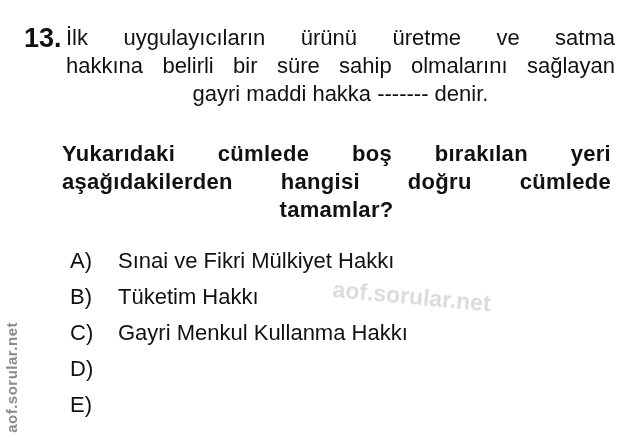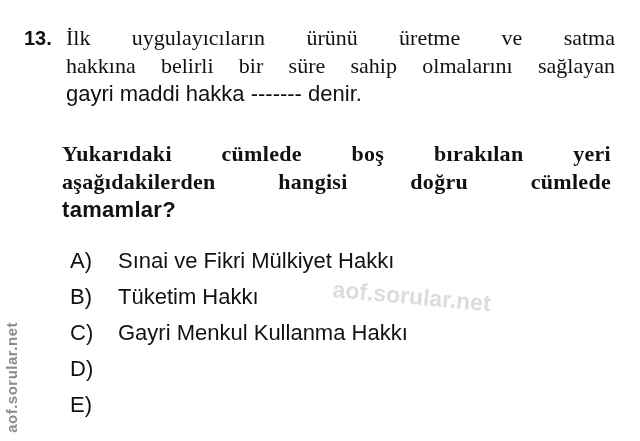--- a/index.html
+++ b/index.html
@@ -13,21 +13,21 @@
     height: 441px;
     background: #ffffff;
     overflow: hidden;
     font-family: "Liberation Sans", "DejaVu Sans", sans-serif;
     color: #111111;
   }
   .qnum {
     position: absolute;
     left: 24px;
     top: 24px;
-    font-size: 20px;
+    font-size: 27px;
     font-weight: bold;
     line-height: 28px;
   }
   .stem {
     position: absolute;
     left: 66px;
     top: 24px;
     width: 549px;
     font-size: 22px;
     line-height: 28px;
@@ -37,29 +37,29 @@
     left: 62px;
     top: 140px;
     width: 549px;
     font-size: 22px;
     line-height: 28px;
     font-weight: bold;
     letter-spacing: 0.3px;
   }
   .line {
     white-space: nowrap;
+    text-align: center;
   }
   .line.just {
     white-space: normal;
     text-align: justify;
     text-align-last: justify;
     width: 100%;
     overflow: hidden;
     height: 28px;
-    font-family: Liberation Serif, serif;
   }
   .options {
     position: absolute;
     left: 70px;
     top: 247px;
     width: 520px;
   }
   .opt {
     display: flex;
     align-items: flex-start;

